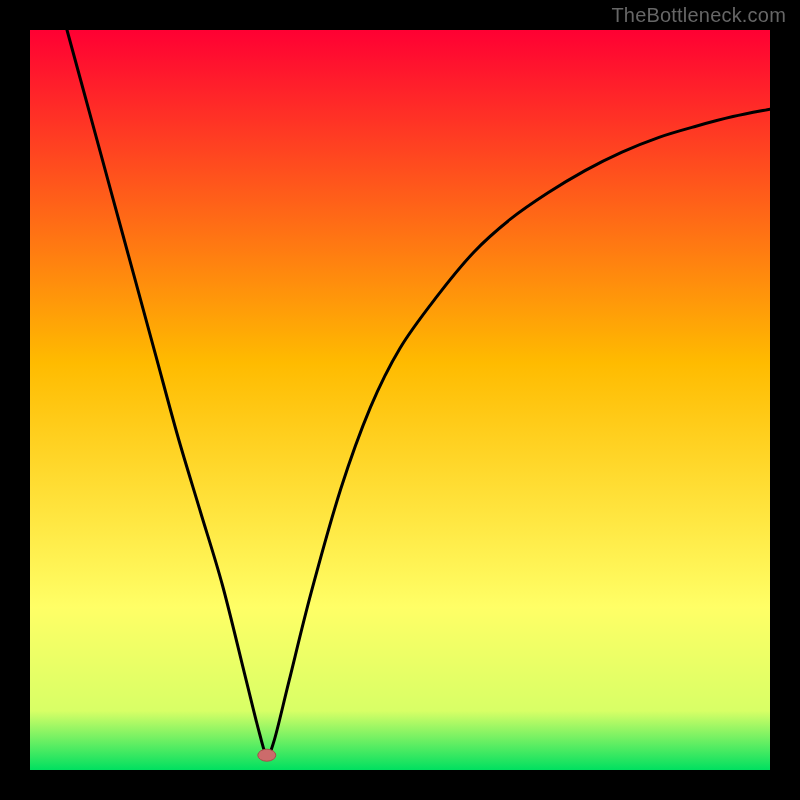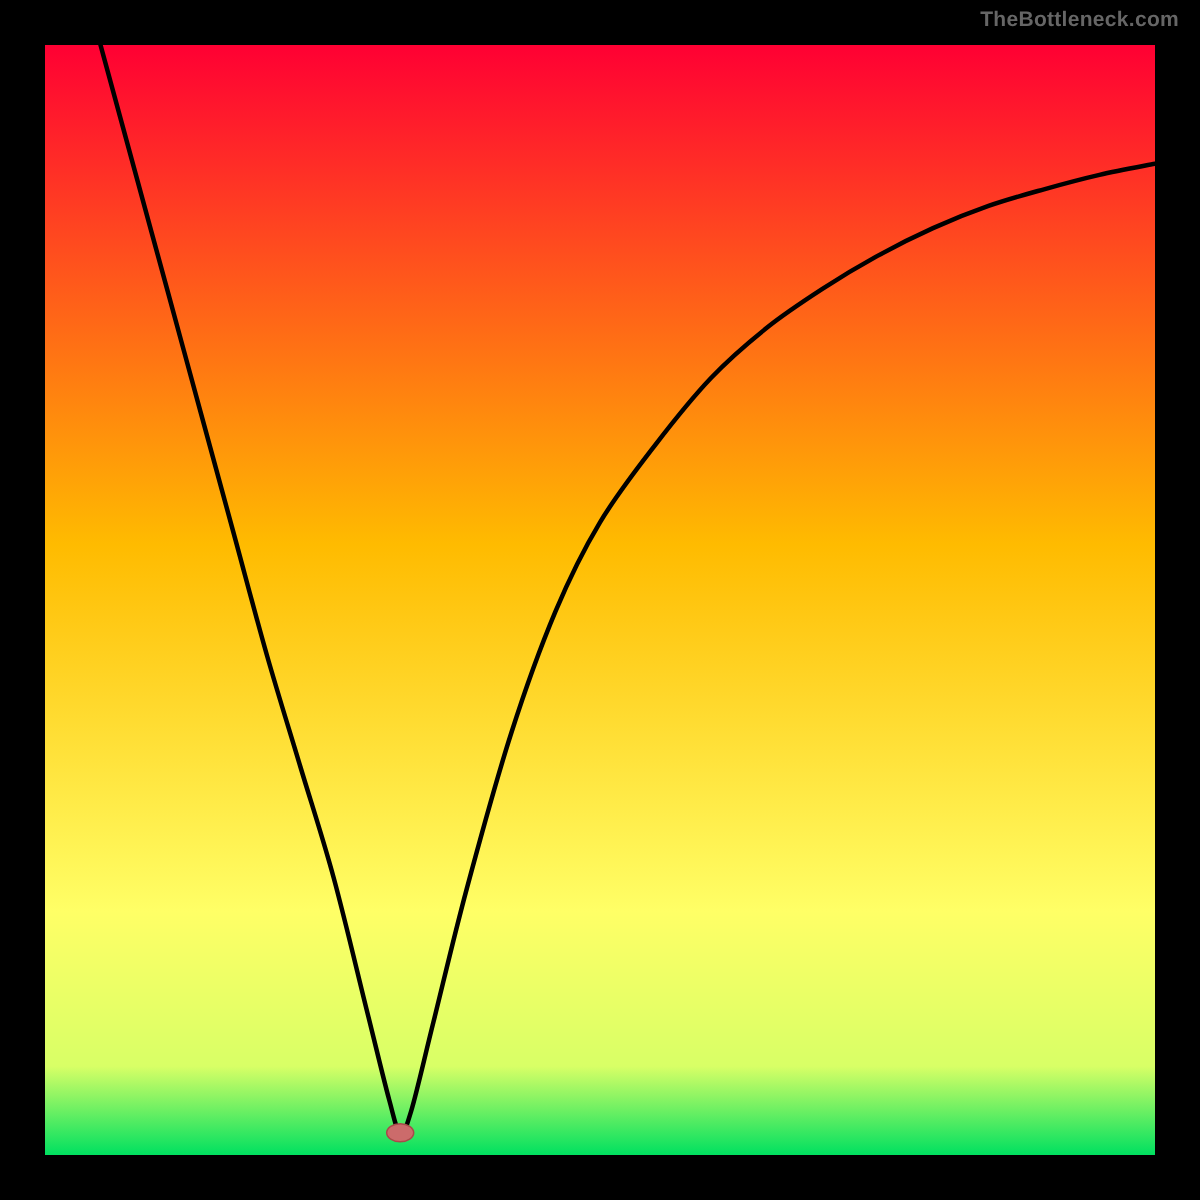--- a/index.html
+++ b/index.html
@@ -9,22 +9,22 @@
     height: 800px;
     background: #000;
     position: relative;
     font-family: Arial, Helvetica, sans-serif;
   }
   .watermark {
     position: absolute;
     top: 4px;
     right: 14px;
     color: #666;
-    font-size: 14px;
-    font-weight: 700;
+    font-size: 20px;
+    font-weight: 400;
     z-index: 10;
     letter-spacing: 0.2px;
   }
   .plot {
     position: absolute;
     left: 30px;
     top: 30px;
     width: 740px;
     height: 740px;
   }

